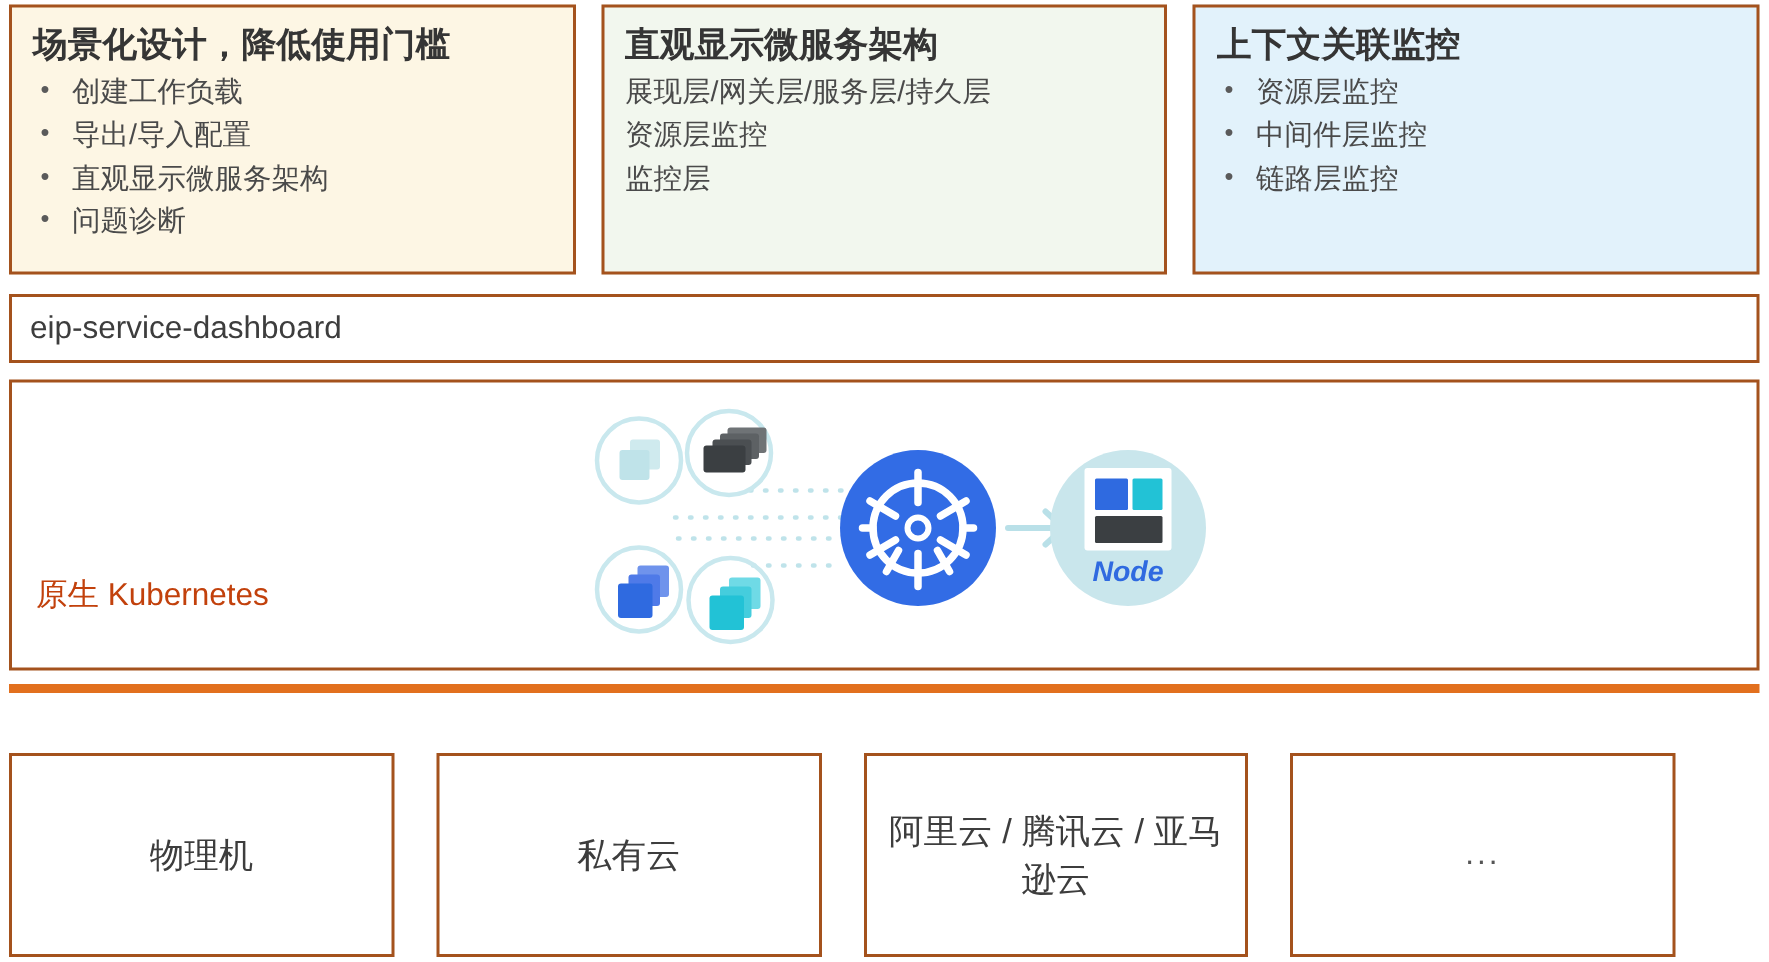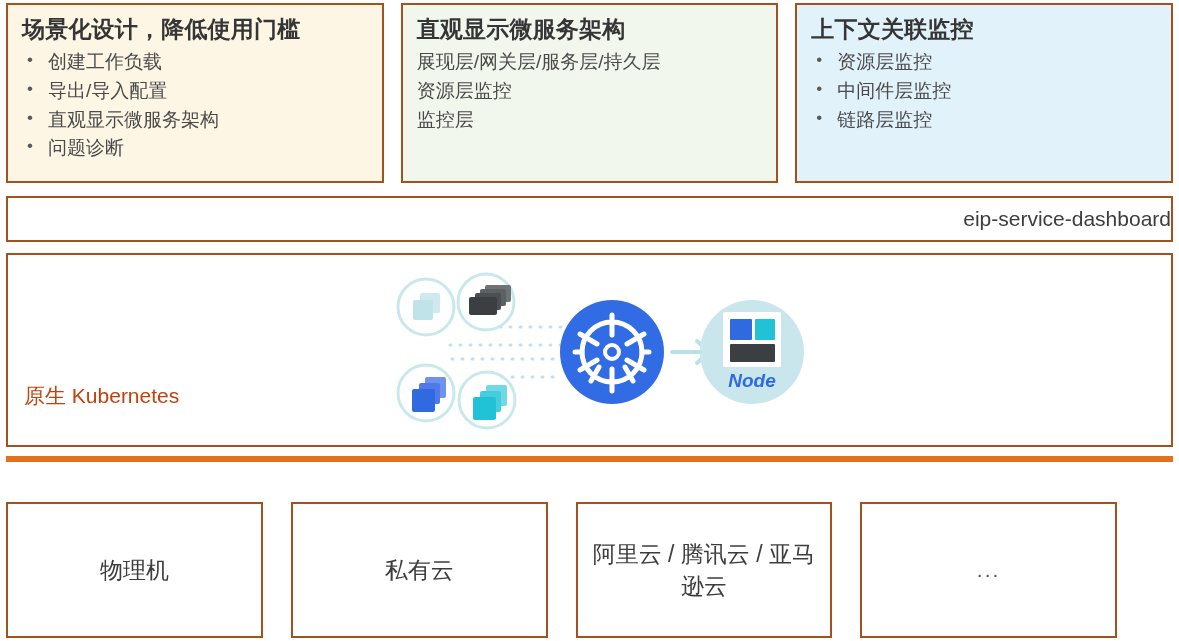--- a/index.html
+++ b/index.html
@@ -79,21 +79,22 @@
     position: absolute;
     box-sizing: border-box;
     left: 6px;
     top: 196px;
     width: 1167px;
     height: 46px;
     border: 2px solid #a4521d;
     background: #ffffff;
     display: flex;
     align-items: center;
-    justify-content: flex-end;
+    justify-content: flex-start;
+    padding-left: 12px;
   }
   .dashboard-bar .label {
     font-size: 21px;
     color: #3d3d3d;
   }
 
   
   .k8s-panel {
     position: absolute;
     box-sizing: border-box;

